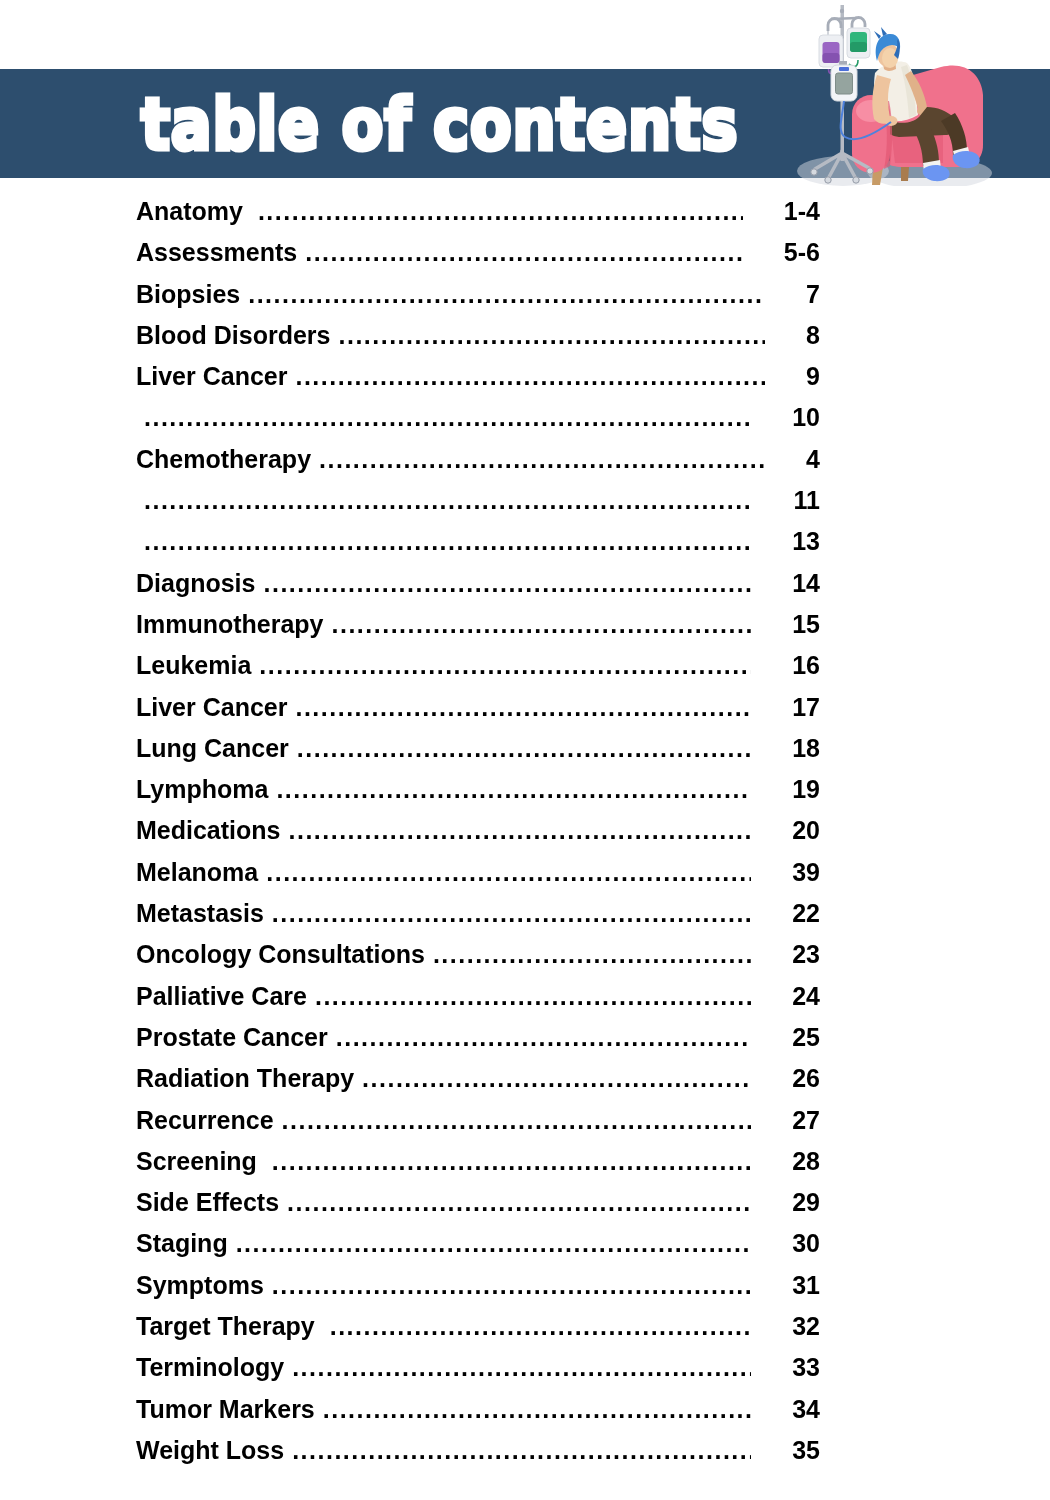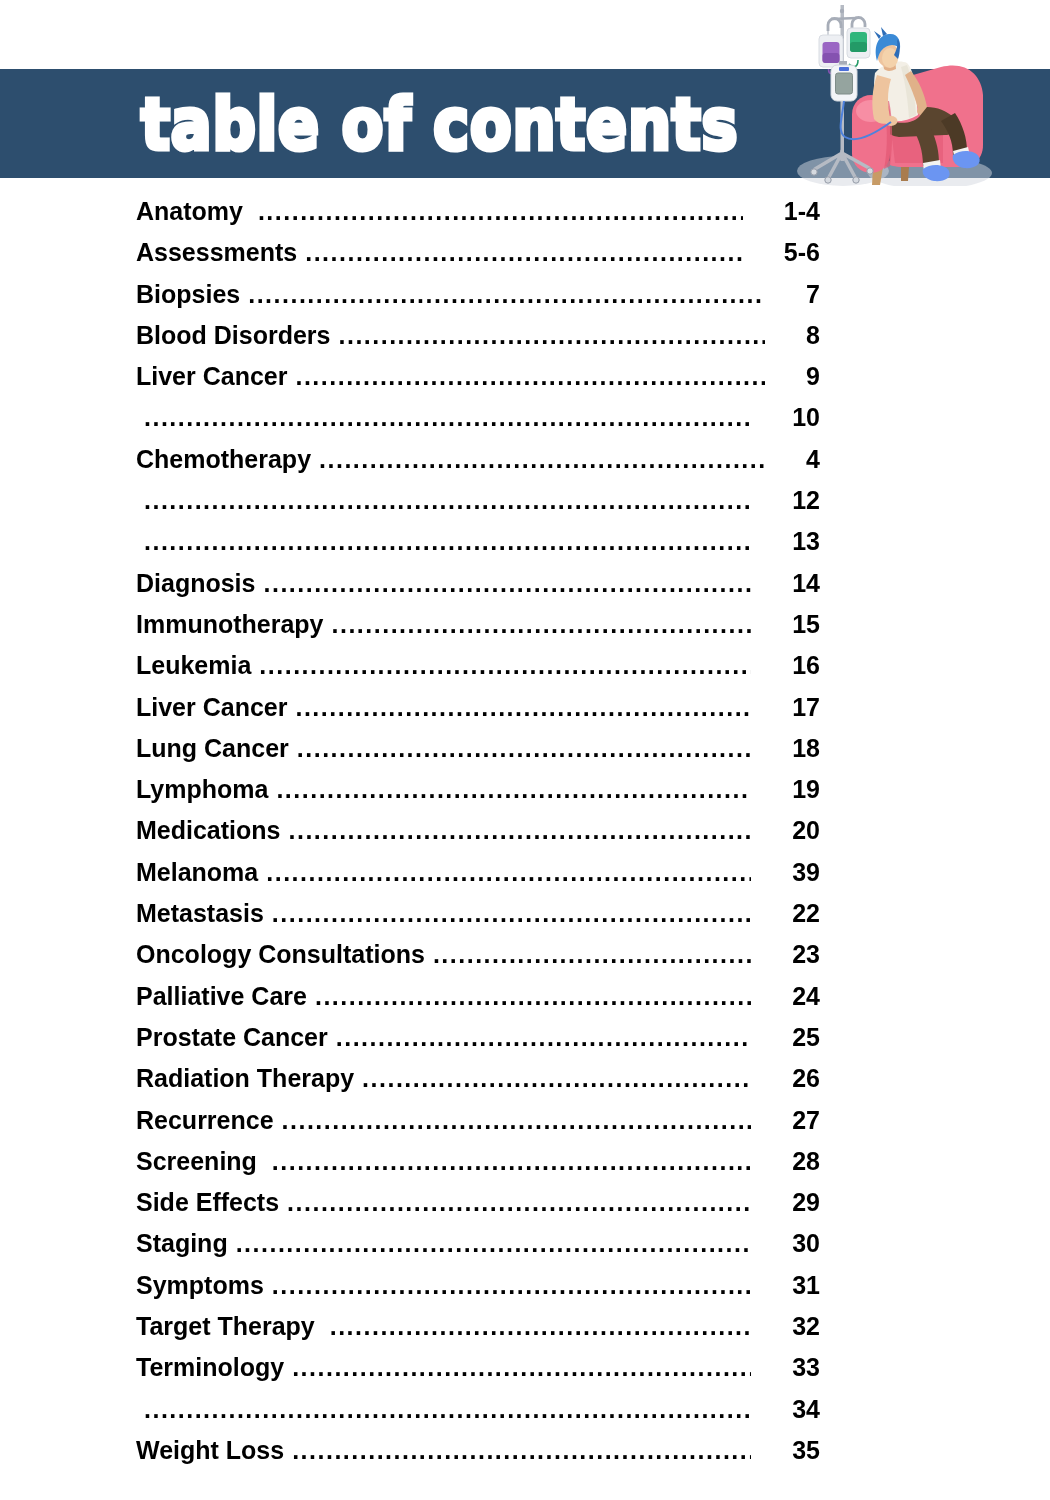--- a/index.html
+++ b/index.html
@@ -160,21 +160,21 @@
         <span class="dots">................................................................................................................................................................</span>
         <span class="pages">10</span>
       </div>
       <div class="row">
         <span class="label">Chemotherapy</span>
         <span class="dots">................................................................................................................................................................</span>
         <span class="pages">4</span>
       </div>
       <div class="row">
         <span class="dots">................................................................................................................................................................</span>
-        <span class="pages">12</span>
+        <span class="pages">11</span>
       </div>
       <div class="row">
         <span class="dots">................................................................................................................................................................</span>
         <span class="pages">13</span>
       </div>
       <div class="row">
         <span class="label">Diagnosis</span>
         <span class="dots">................................................................................................................................................................</span>
         <span class="pages">14</span>
       </div>
@@ -267,20 +267,21 @@
         <span class="label">Target Therapy </span>
         <span class="dots">................................................................................................................................................................</span>
         <span class="pages">32</span>
       </div>
       <div class="row">
         <span class="label">Terminology</span>
         <span class="dots">................................................................................................................................................................</span>
         <span class="pages">33</span>
       </div>
       <div class="row">
+        <span class="label">Tumor Markers</span>
         <span class="dots">................................................................................................................................................................</span>
         <span class="pages">34</span>
       </div>
       <div class="row">
         <span class="label">Weight Loss</span>
         <span class="dots">................................................................................................................................................................</span>
         <span class="pages">35</span>
       </div>
     </main>
 

